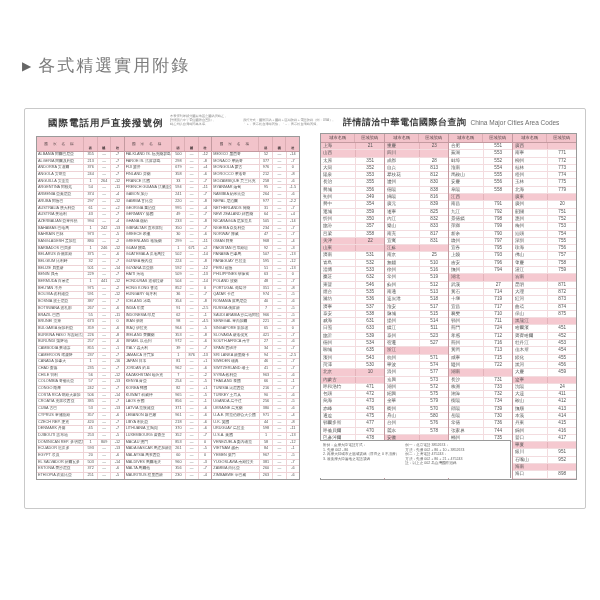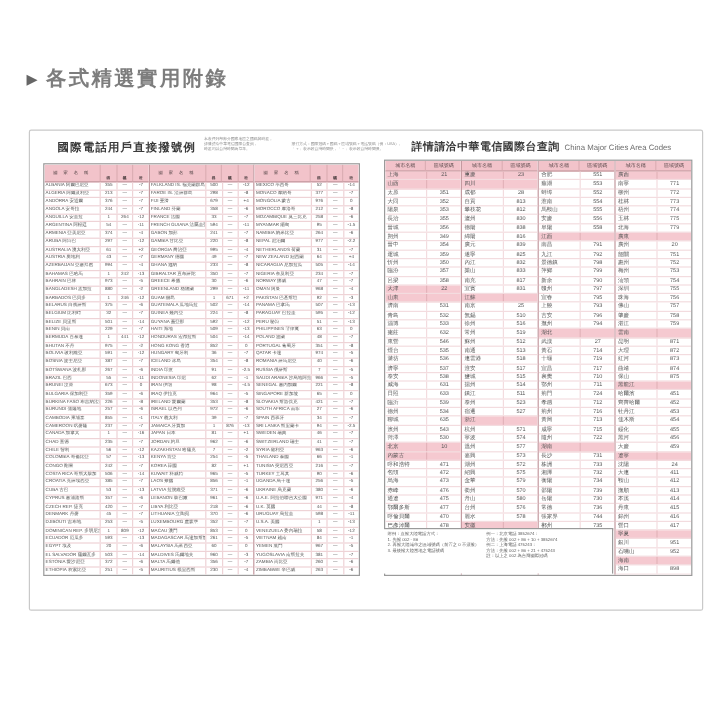--- a/index.html
+++ b/index.html
@@ -1,21 +1,21 @@
 <!DOCTYPE html>
 <html><head>
 <meta charset="utf-8">
 <style>
   html,body{margin:0;padding:0;background:#fff;}
   #screen{position:relative;width:600px;height:600px;background:#ffffff;overflow:hidden;
           font-family:"Liberation Sans",sans-serif;color:#444;}
   
   #section-header{position:absolute;left:22px;top:54px;display:flex;align-items:center;gap:7px;}
   #section-header .arrow{font-size:12px;color:#666;line-height:1;}
-  #section-header .txt{font-size:17px;color:#7d7d7d;letter-spacing:2px;font-weight:700;}
+  #section-header .txt{font-size:17px;color:#7d7d7d;letter-spacing:2px;font-weight:400;}
   
   #sheet{position:absolute;left:24px;top:108px;width:560px;height:399px;
          border:1px solid #c9c9c9;background:#fff;border-radius:2px;}
   
   #ltitle{position:absolute;left:48px;top:117px;font-size:9.5px;font-weight:bold;color:#3a3a3a;letter-spacing:1px;}
   .lnotes{position:absolute;font-size:3.2px;line-height:4.1px;color:#8a8a8a;white-space:nowrap;}
   #lnotes1{left:170px;top:114px;}
   #lnotes2{left:243px;top:118px;}
   #ltable{position:absolute;left:36px;top:136px;width:262px;height:342px;
           border:1px solid #9a9a9a;display:flex;overflow:hidden;background:#fff;}

